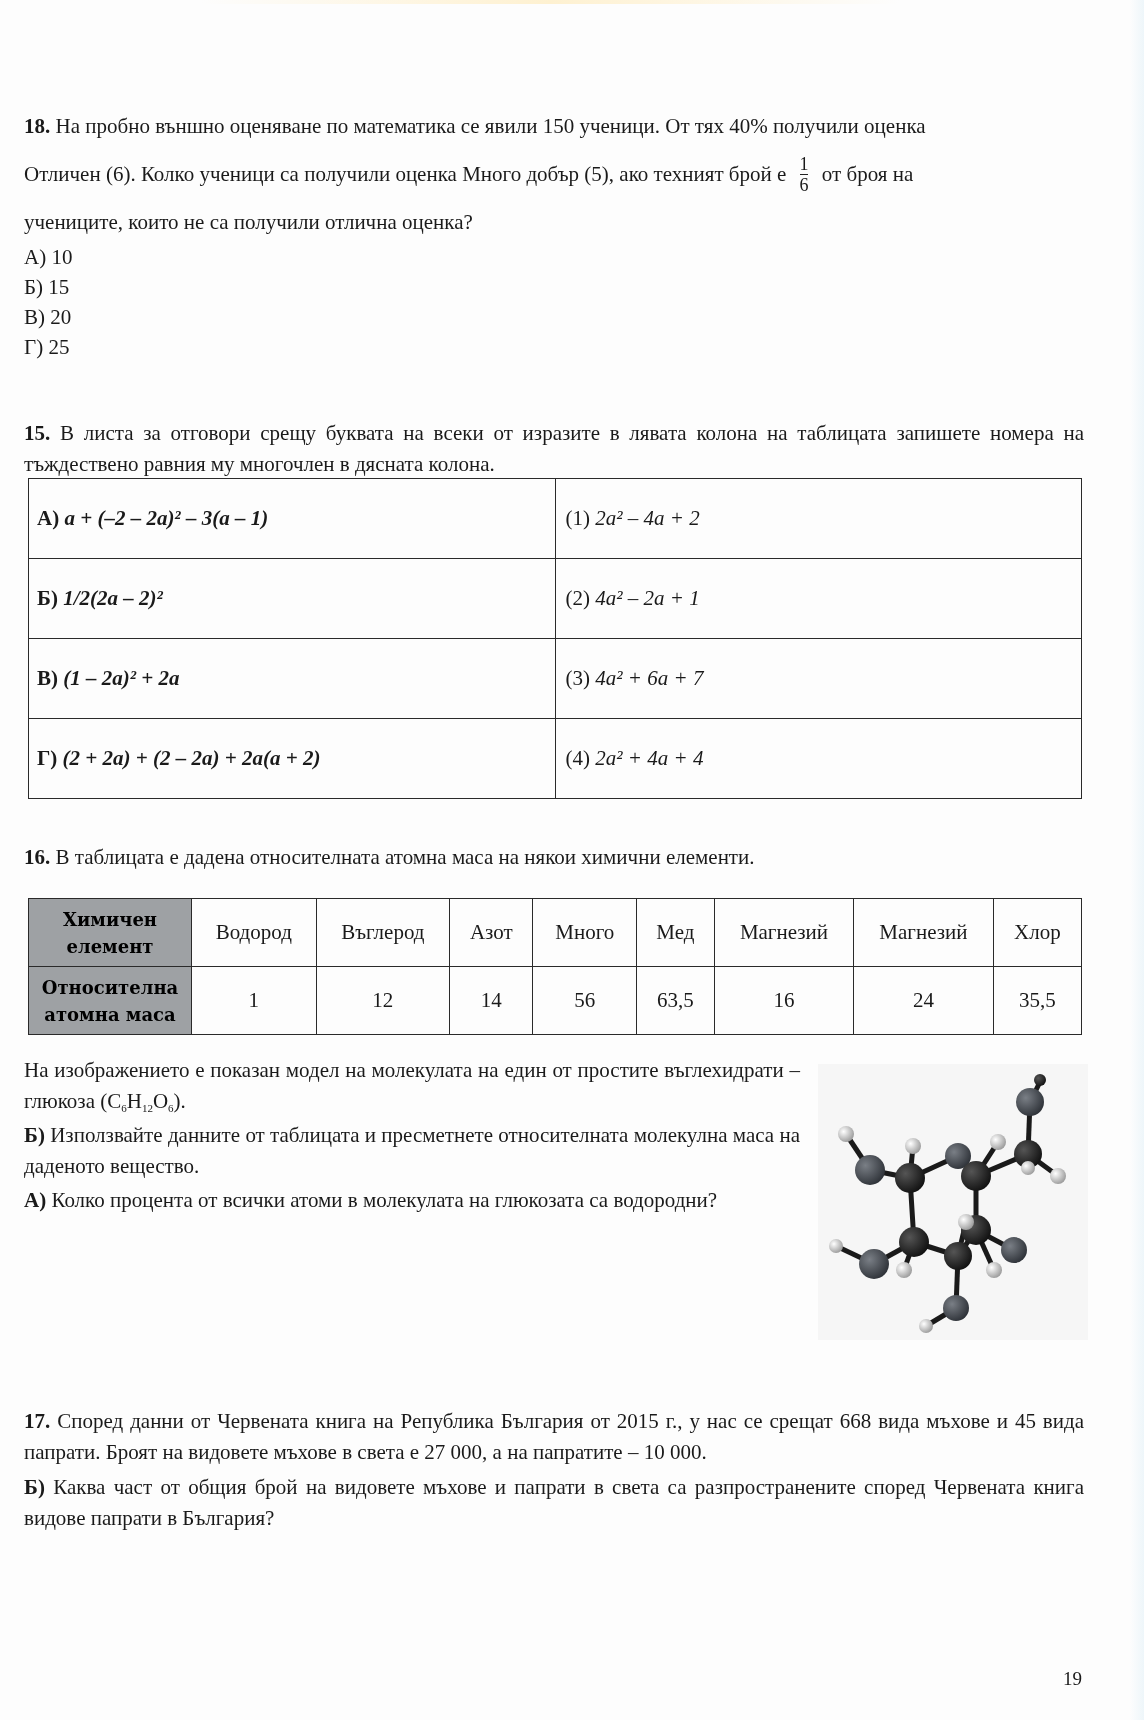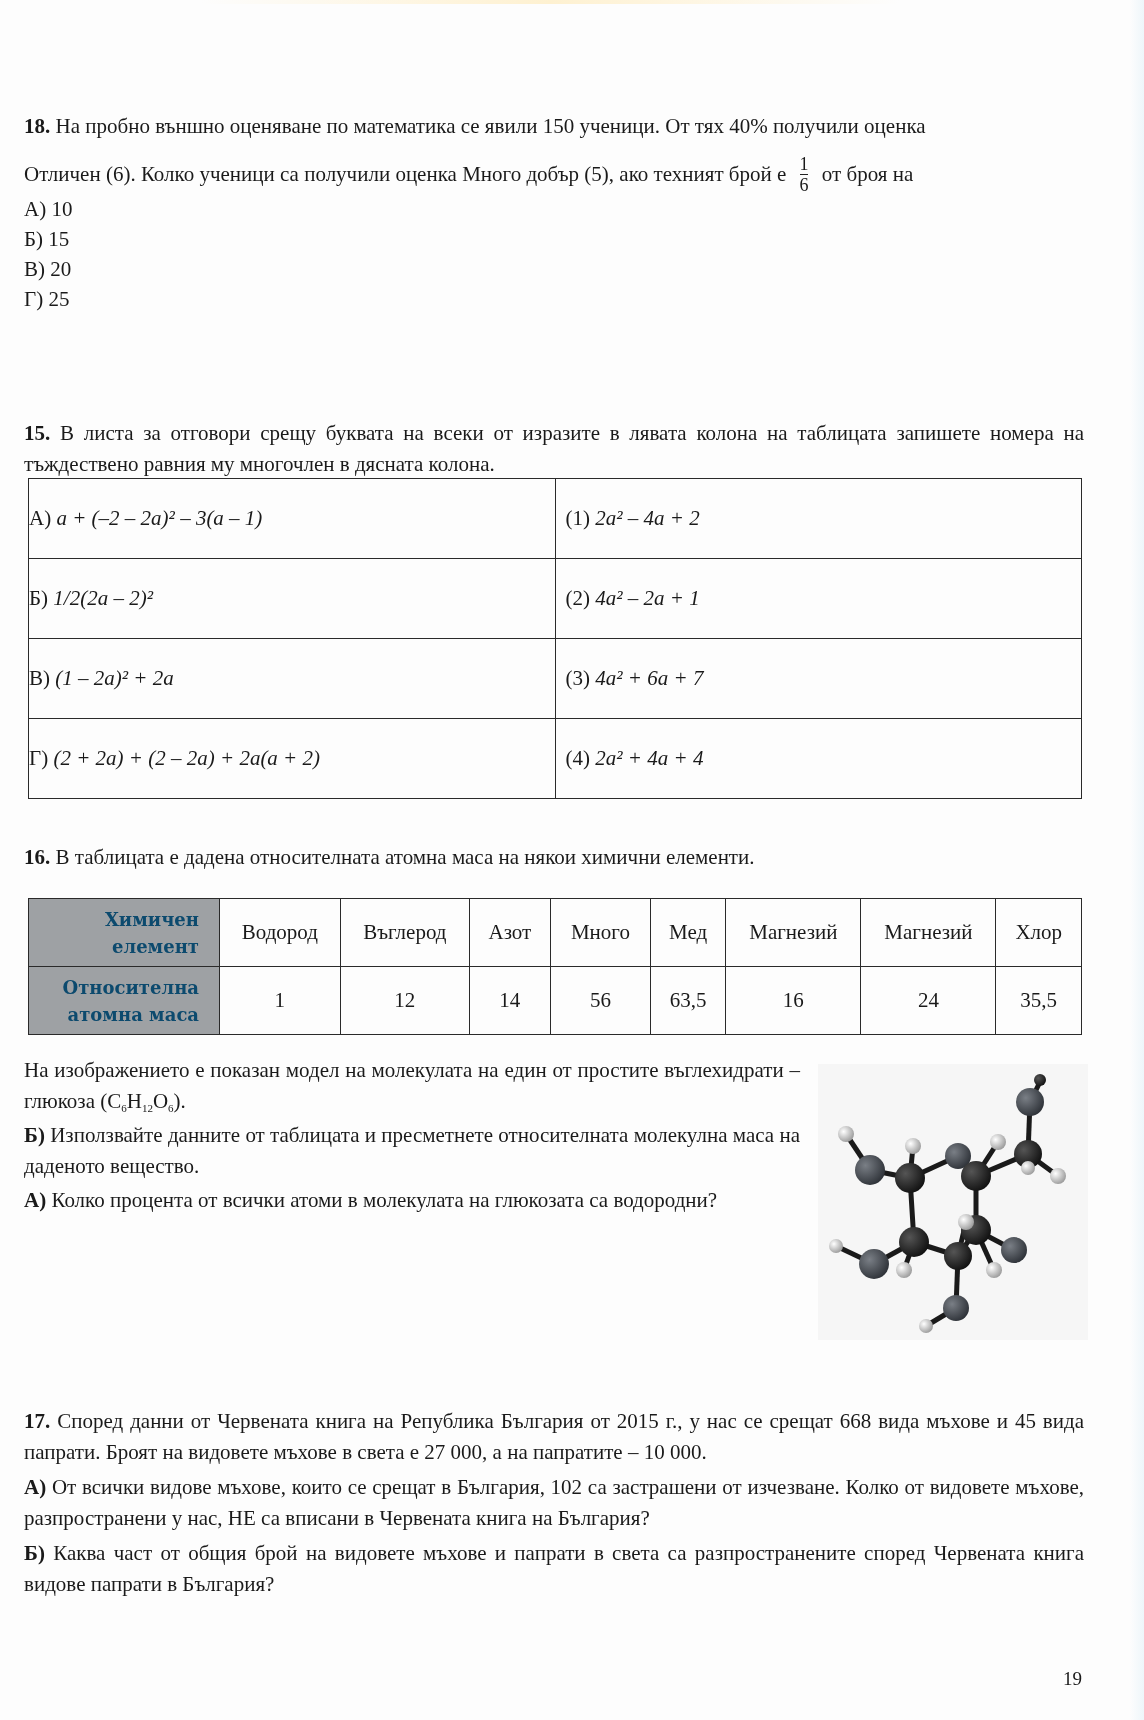--- a/index.html
+++ b/index.html
@@ -32,32 +32,32 @@
   .opts { margin-top: -4px; }
   .opts div { font-size: 21px; line-height: 30px; }
 
   .q15 { top: 418px; }
   table { border-collapse: collapse; }
   .t15 { position: absolute; left: 28px; top: 478px; width: 1054px; }
   .t15 td {
     border: 1.5px solid #2a2a2a; height: 79px; font-size: 21px; padding: 0 0 0 10px;
     width: 50%;
   }
-  .t15 td:first-child { padding-left: 0; }
+  .t15 td:first-child { padding-left: 8px; font-weight: bold; }
   i { font-style: italic; }
   sub { font-size: 11px; vertical-align: -4px; line-height: 0; }
 
   .q16 { top: 842px; }
   .t16 { position: absolute; left: 28px; top: 898px; width: 1054px; }
   .t16 td {
     border: 1.5px solid #2a2a2a; height: 63px; text-align: center; font-size: 21px; padding: 0 12px;
   }
   .t16 td.hdr {
-    background: #9ea1a4; text-align: right; font-family: "DejaVu Serif", serif; font-weight: bold;
-    font-size: 18px; line-height: 27px; padding: 2px 20px; width: 150px; color: #0c4a6e;
+    background: #9ea1a4; text-align: center; font-family: "DejaVu Serif", serif; font-weight: bold;
+    font-size: 18px; line-height: 27px; padding: 2px 6px; width: 150px; color: #000000;
   }
   .glu { position: absolute; left: 24px; top: 1055px; width: 776px; }
   .glu p { margin-bottom: 3px; }
   .molecule { position: absolute; left: 818px; top: 1064px; width: 270px; height: 276px; background: #f6f6f6; }
 
   .q17 { top: 1406px; }
   .q17 p { margin-bottom: 4px; }
   .pagenum { position: absolute; left: 1063px; top: 1668px; font-size: 19px; }
 </style>
 </head>
@@ -73,20 +73,21 @@
   </p>
   <p class="line">
     <span>Отличен (6). Колко ученици са получили оценка Много добър (5), ако техният брой е</span>
     <span class="frac">
       <span class="num">1</span>
       <span class="bar"></span>
       <span class="den">6</span>
     </span>
     <span>от броя на</span>
   </p>
+  <p class="line">учениците, които не са получили отлична оценка?</p>
   <div class="opts">
     <div><span>А)</span> <span>10</span></div>
     <div><span>Б)</span> <span>15</span></div>
     <div><span>В)</span> <span>20</span></div>
     <div><span>Г)</span> <span>25</span></div>
   </div>
 </section>
 
 <section class="block q15">
   <p>
@@ -224,17 +225,16 @@
     <circle cx="138" cy="244" r="13" fill="url(#gO)"></circle>
     <circle cx="108" cy="262" r="7" fill="url(#gH)"></circle>
   </svg>
 </div>
 
 <section class="block q17">
   <p>
     <b>17.</b>
     <span>Според данни от Червената книга на Република България от 2015 г., у нас се срещат 668 вида мъхове и 45 вида папрати. Броят на видовете мъхове в света е 27 000, а на папратите – 10 000.</span>
   </p>
-  <p><b>А)</b> <span>От всички видове мъхове, които се срещат в България, 102 са застрашени от изчезване. Колко от видовете мъхове, разпространени у нас, НЕ са вписани в Червената книга на България?</span></p>
   <p><b>Б)</b> <span>Каква част от общия брой на видовете мъхове и папрати в света са разпространените според Червената книга видове папрати в България?</span></p>
 </section>
 
 <div class="pagenum">19</div>
 
 </body></html>

